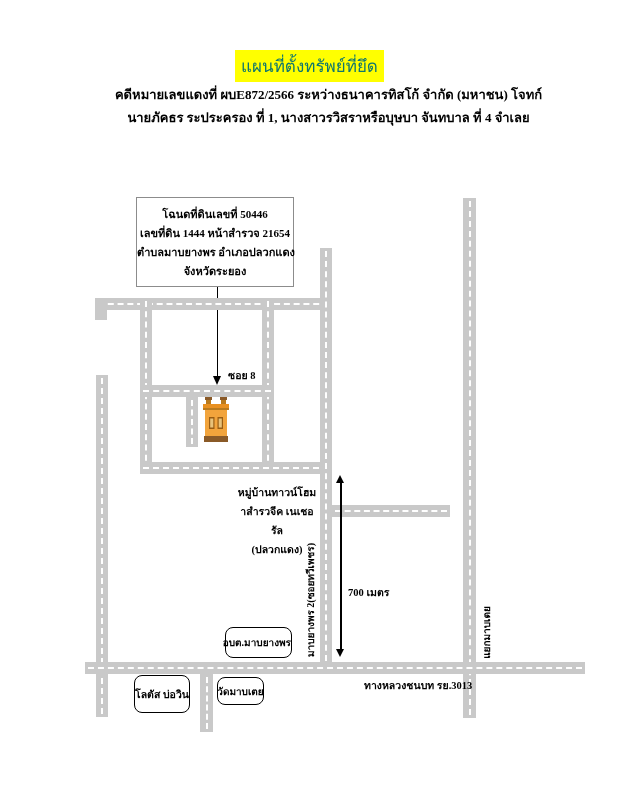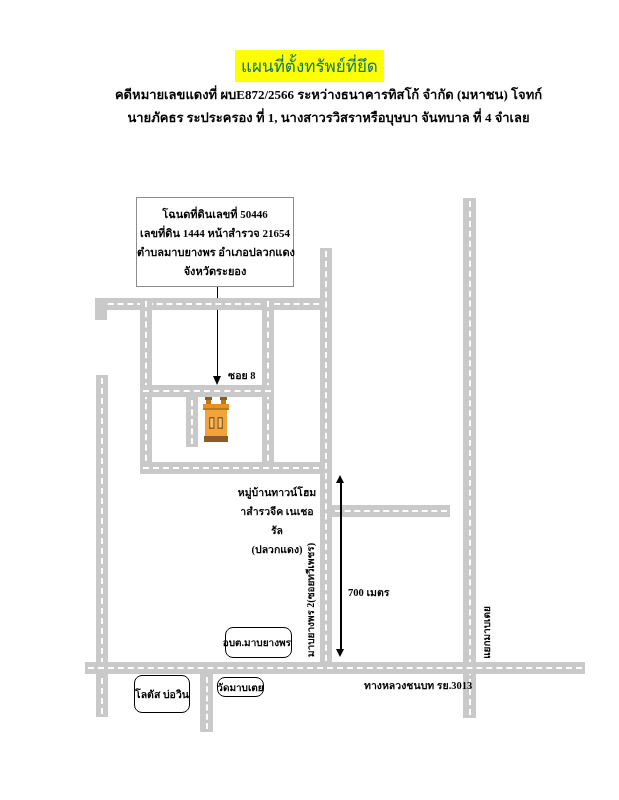--- a/index.html
+++ b/index.html
@@ -97,21 +97,21 @@
     position:absolute;
     border:1px solid #000;
     border-radius:8px;
     background:#fff;
     display:flex; align-items:center; justify-content:center;
     font-weight:bold; font-size:10px;
     white-space:nowrap;
   }
   .landmark.obt{ left:225px; top:627px; width:67px; height:31px;justify-content:flex-end; }
   .landmark.lotus{ left:112px; top:675px; width:56px; height:38px; font-size:10.5px;margin-left:22px; }
-  .landmark.wat{ left:217px; top:677px; width:47px; height:20px; }
+  .landmark.wat{ left:217px; top:677px; width:47px; height:28px; }
 
   .house{ position:absolute; left:202px; top:396px; width:28px; height:47px; }
 </style>
 </head>
 <body>
 
 <div class="page">
 
   <div class="header">
     <span class="doc-title">แผนที่ตั้งทรัพย์ที่ยึด</span>

